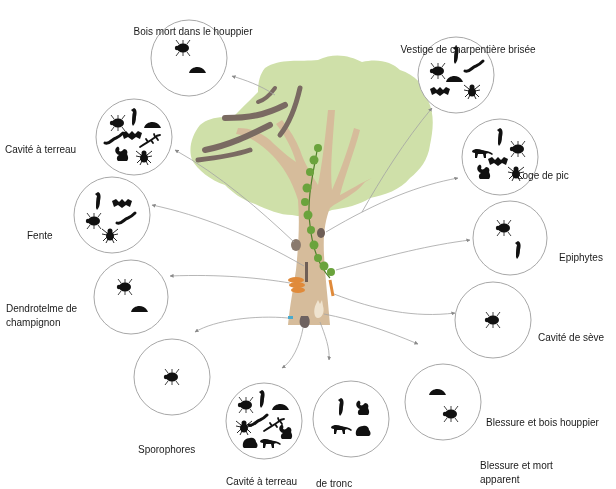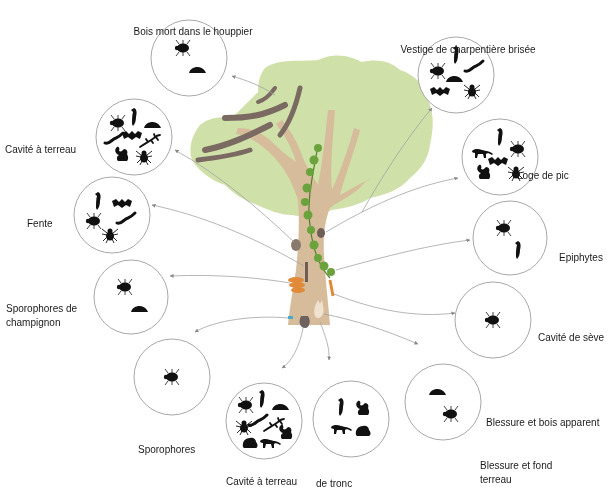--- a/index.html
+++ b/index.html
@@ -296,32 +296,32 @@
           <path d="M-4,-4 L-7,-8 M0,-4 L0,-8 M4,-4 L7,-8 M-4,4 L-7,8 M0,4 L0,8 M4,4 L7,8" fill="none" stroke-width="0.8"></path>
         </g>
       </g>
     </g>
 </svg>
 
 <div class="lbl c" style="left:118px;top:6px;width:150px;">Bois mort dans le houppier</div>
 <div class="lbl c" style="left:378px;top:24px;width:180px;">Vestige de charpentière brisée</div>
 <div class="lbl l" style="left:5px;top:124px;">Cavité à terreau</div>
 <div class="lbl l" style="left:517px;top:150px;">Loge de pic</div>
-<div class="lbl l" style="left:27px;top:198px;">Fente</div>
+<div class="lbl l" style="left:27px;top:210px;">Fente</div>
 <div class="lbl l" style="left:559px;top:232px;">Epiphytes</div>
 <div class="lbl l" style="left:6px;top:283px;">
-  <div>Sporophores de</div>
+  <div>Dendrotelme de</div>
   <div>champignon</div>
 </div>
 <div class="lbl l" style="left:538px;top:312px;">Cavité de sève</div>
 <div class="lbl l" style="left:138px;top:424px;">Sporophores</div>
 <div class="lbl l" style="left:226px;top:456px;">
   <div>Cavité à terreau</div>
   <div>de tronc</div>
 </div>
 <div class="lbl l" style="left:316px;top:458px;">
   <div>de tronc</div>
 </div>
-<div class="lbl l" style="left:486px;top:397px;">Blessure et bois apparent</div>
+<div class="lbl l" style="left:486px;top:397px;">Blessure et bois houppier</div>
 <div class="lbl l" style="left:480px;top:440px;">
-  <div>Blessure et fond</div>
-  <div>terreau</div>
+  <div>Blessure et mort</div>
+  <div>apparent</div>
 </div>
 
 </body></html>

